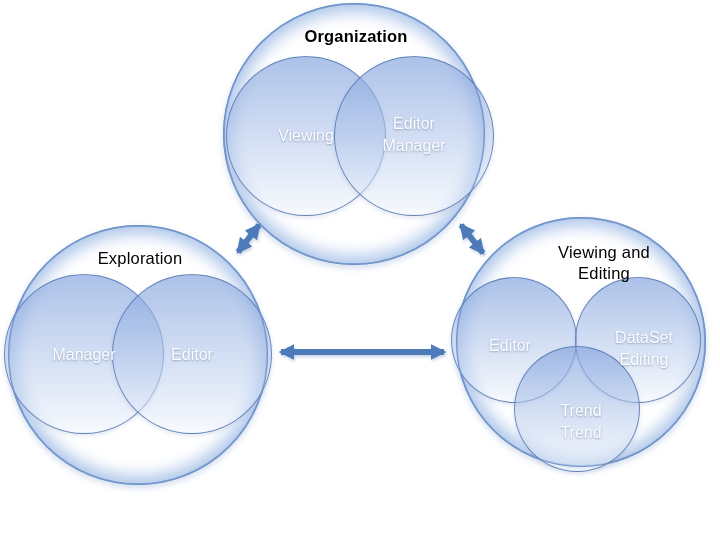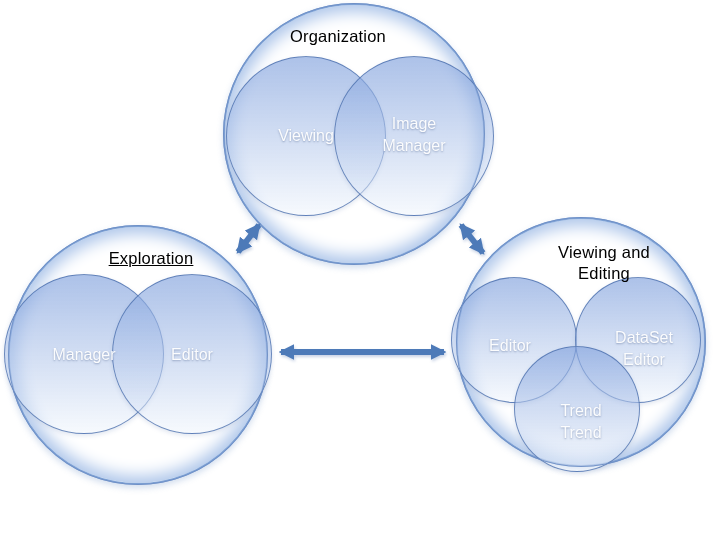--- a/index.html
+++ b/index.html
@@ -63,44 +63,44 @@
 </head>
 <body>
 
 <div class="canvas">
 
   <div>
     <div class="big-bg" style="left:223px; top:3px; width:262px; height:262px;"></div>
     <div class="sub-circle" style="left:226px; top:56px; width:160px; height:160px;"></div>
     <div class="sub-circle" style="left:334px; top:56px; width:160px; height:160px;"></div>
     <div class="ring" style="left:223px; top:3px; width:262px; height:262px;"></div>
-    <div class="cluster-title" style="left:238px; top:26px; width:200px;">Organization</div>
+    <div class="cluster-title" style="left:256px; top:26px; width:200px;font-weight:bold;">Organization</div>
     <div class="tool-label" style="left:246px; top:125px; width:120px;">Viewing</div>
-    <div class="tool-label" style="left:369px; top:113px; width:90px; line-height:21.5px;">Image Manager</div>
+    <div class="tool-label" style="left:369px; top:113px; width:90px; line-height:21.5px;">Editor Manager</div>
   </div>
 
   <div>
     <div class="big-bg" style="left:8px; top:225px; width:260px; height:260px;"></div>
     <div class="sub-circle" style="left:4px; top:274px; width:160px; height:160px;"></div>
     <div class="sub-circle" style="left:112px; top:274px; width:160px; height:160px;"></div>
     <div class="ring" style="left:8px; top:225px; width:260px; height:260px;"></div>
-    <div class="cluster-title" style="left:51px; top:248px; width:200px;text-decoration:underline;">Exploration</div>
+    <div class="cluster-title" style="left:40px; top:248px; width:200px;">Exploration</div>
     <div class="tool-label" style="left:24px; top:344px; width:120px;">Manager</div>
     <div class="tool-label" style="left:132px; top:344px; width:120px;">Editor</div>
   </div>
 
   <div>
     <div class="big-bg" style="left:456px; top:217px; width:250px; height:250px;"></div>
     <div class="sub-circle" style="left:451px; top:277px; width:126px; height:126px;"></div>
     <div class="sub-circle" style="left:575px; top:277px; width:126px; height:126px;"></div>
     <div class="sub-circle" style="left:514px; top:346px; width:126px; height:126px;"></div>
     <div class="ring" style="left:456px; top:217px; width:250px; height:250px;"></div>
     <div class="cluster-title" style="left:544px; top:242px; width:120px;">Viewing and Editing</div>
     <div class="tool-label" style="left:450px; top:335px; width:120px;">Editor</div>
-    <div class="tool-label" style="left:599px; top:327px; width:90px;">DataSet Editor</div>
+    <div class="tool-label" style="left:599px; top:327px; width:90px;">DataSet Editing</div>
     <div class="tool-label" style="left:546px; top:400px; width:70px;">Trend Trend</div>
   </div>
 
   <svg class="arrows" width="720" height="540" viewBox="0 0 720 540">
     <defs>
       <marker id="ah" viewBox="0 0 10 10" refX="8.5" refY="5" markerWidth="2.6" markerHeight="2.6" orient="auto-start-reverse">
         <path d="M0,0 L10,5 L0,10 Z" fill="#4d7ab8"></path>
       </marker>
     </defs>
     <line x1="259" y1="225" x2="238" y2="252" stroke="#4d7ab8" stroke-width="6" marker-start="url(#ah)" marker-end="url(#ah)"></line>

